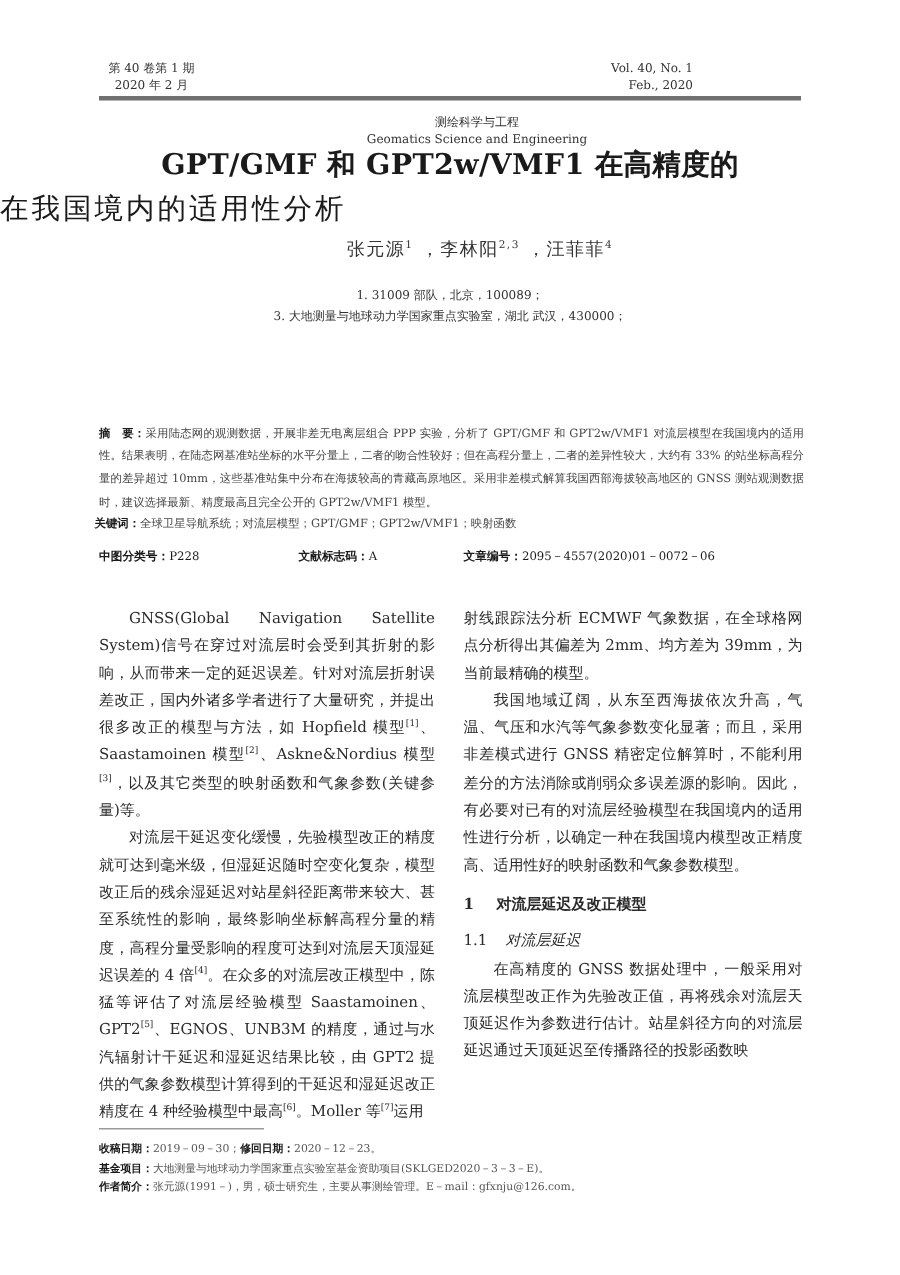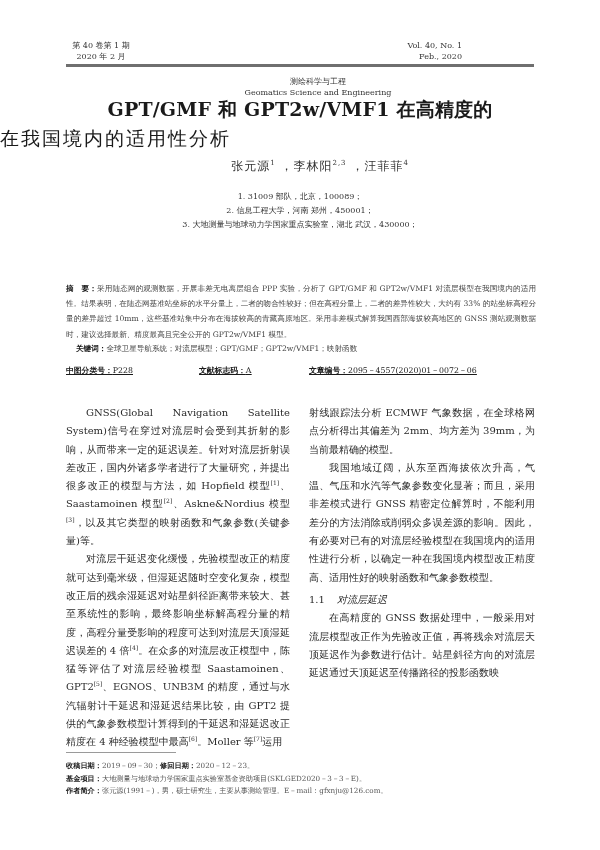--- a/index.html
+++ b/index.html
@@ -22,24 +22,24 @@
     .title2 { top: 126px; left: 0; width: 600px; text-align: left; font-size: 19px; color: #1a1a1a; font-family: "DejaVu Sans", "Liberation Sans", sans-serif; letter-spacing: 2px; }
     .authors { top: 158px; left: 0; width: 600px; text-align: center; font-size: 12px; color: #333; letter-spacing: 1px; padding-left: 20px; }
     .authors sup { font-size: 7px; }
 
     .affils { top: 190px; left: 0; width: 600px; text-align: center; font-size: 8px; line-height: 14px; color: #333; }
     .affils div { margin: 0; }
 
     
     .abstract { top: 281px; left: 66px; width: 470px; font-size: 7.6px; line-height: 15.2px; color: #444; text-align: justify; }
     .abstract b { color: #1a1a1a; }
-    .keywords { top: 341px; left: 76px; width: 470px; font-size: 7.6px; line-height: 15px; color: #444; }
+    .keywords { top: 341px; left: 63px; width: 470px; font-size: 7.6px; line-height: 15px; color: #444; }
     .keywords b { color: #1a1a1a; }
     .meta-row { top: 365px; left: 66px; width: 470px; font-size: 7.8px; line-height: 12px; color: #1a1a1a; }
-    .meta-row span { position: absolute; white-space: nowrap; text-decoration: underline; }
+    .meta-row span { position: absolute; white-space: nowrap; }
     .meta-row b { font-weight: bold; }
 
     
     .col { top: 404px; font-size: 10px; line-height: 18.3px; color: #2a2a2a; text-align: justify; }
     .col-left { left: 66px; width: 224px; }
     .col-right { left: 309px; width: 226px; }
     .col p { margin: 0; text-indent: 2em; }
     .col p.noindent { text-indent: 0; }
     .col sup { font-size: 6px; vertical-align: super; line-height: 0; }
     .sec-h { font-weight: bold; margin: 8px 0 6px 0 !important; text-indent: 0 !important; font-size: 10px; }
@@ -73,21 +73,20 @@
 <div class="abs title2">在我国境内的适用性分析</div>
 
 <div class="abs authors">
   <span>张元源</span><sup>1</sup>
   <span>，</span><span>李林阳</span><sup>2,3</sup>
   <span>，</span><span>汪菲菲</span><sup>4</sup>
 </div>
 
 <div class="abs affils">
   <div>1. 31009 部队，北京，100089；</div>
-  <div>2. 信息工程大学，河南 郑州，450001；</div>
   <div>3. 大地测量与地球动力学国家重点实验室，湖北 武汉，430000；</div>
 </div>
 
 <div class="abs abstract">
   <b>摘　要：</b><span>采用陆态网的观测数据，开展非差无电离层组合 PPP 实验，分析了 GPT/GMF 和 GPT2w/VMF1 对流层模型在我国境内的适用性。结果表明，在陆态网基准站坐标的水平分量上，二者的吻合性较好；但在高程分量上，二者的差异性较大，大约有 33% 的站坐标高程分量的差异超过 10mm，这些基准站集中分布在海拔较高的青藏高原地区。采用非差模式解算我国西部海拔较高地区的 GNSS 测站观测数据时，建议选择最新、精度最高且完全公开的 GPT2w/VMF1 模型。</span>
 </div>
 <div class="abs keywords">
   <b>关键词：</b><span>全球卫星导航系统；对流层模型；GPT/GMF；GPT2w/VMF1；映射函数</span>
 </div>
 
@@ -98,20 +97,21 @@
 </div>
 
 <div class="abs col col-left">
   <p>GNSS(Global Navigation Satellite System)信号在穿过对流层时会受到其折射的影响，从而带来一定的延迟误差。针对对流层折射误差改正，国内外诸多学者进行了大量研究，并提出很多改正的模型与方法，如 Hopfield 模型<sup>[1]</sup>、Saastamoinen 模型<sup>[2]</sup>、Askne&amp;Nordius 模型<sup>[3]</sup>，以及其它类型的映射函数和气象参数(关键参量)等。</p>
   <p>对流层干延迟变化缓慢，先验模型改正的精度就可达到毫米级，但湿延迟随时空变化复杂，模型改正后的残余湿延迟对站星斜径距离带来较大、甚至系统性的影响，最终影响坐标解高程分量的精度，高程分量受影响的程度可达到对流层天顶湿延迟误差的 4 倍<sup>[4]</sup>。在众多的对流层改正模型中，陈猛等评估了对流层经验模型 Saastamoinen、GPT2<sup>[5]</sup>、EGNOS、UNB3M 的精度，通过与水汽辐射计干延迟和湿延迟结果比较，由 GPT2 提供的气象参数模型计算得到的干延迟和湿延迟改正精度在 4 种经验模型中最高<sup>[6]</sup>。Moller 等<sup>[7]</sup>运用</p>
 </div>
 
 <div class="abs col col-right">
   <p class="noindent">射线跟踪法分析 ECMWF 气象数据，在全球格网点分析得出其偏差为 2mm、均方差为 39mm，为当前最精确的模型。</p>
   <p>我国地域辽阔，从东至西海拔依次升高，气温、气压和水汽等气象参数变化显著；而且，采用非差模式进行 GNSS 精密定位解算时，不能利用差分的方法消除或削弱众多误差源的影响。因此，有必要对已有的对流层经验模型在我国境内的适用性进行分析，以确定一种在我国境内模型改正精度高、适用性好的映射函数和气象参数模型。</p>
+  <p class="sec-h"><span class="num">1</span><span>对流层延迟及改正模型</span></p>
   <p class="sub-h"><span class="num">1.1</span><span>对流层延迟</span></p>
   <p>在高精度的 GNSS 数据处理中，一般采用对流层模型改正作为先验改正值，再将残余对流层天顶延迟作为参数进行估计。站星斜径方向的对流层延迟通过天顶延迟至传播路径的投影函数映</p>
 </div>
 
 <div class="abs fn-rule"></div>
 <div class="abs footnotes">
   <div>
     <b>收稿日期：</b><span>2019－09－30；</span><b>修回日期：</b><span>2020－12－23。</span>
   </div>
   <div>

